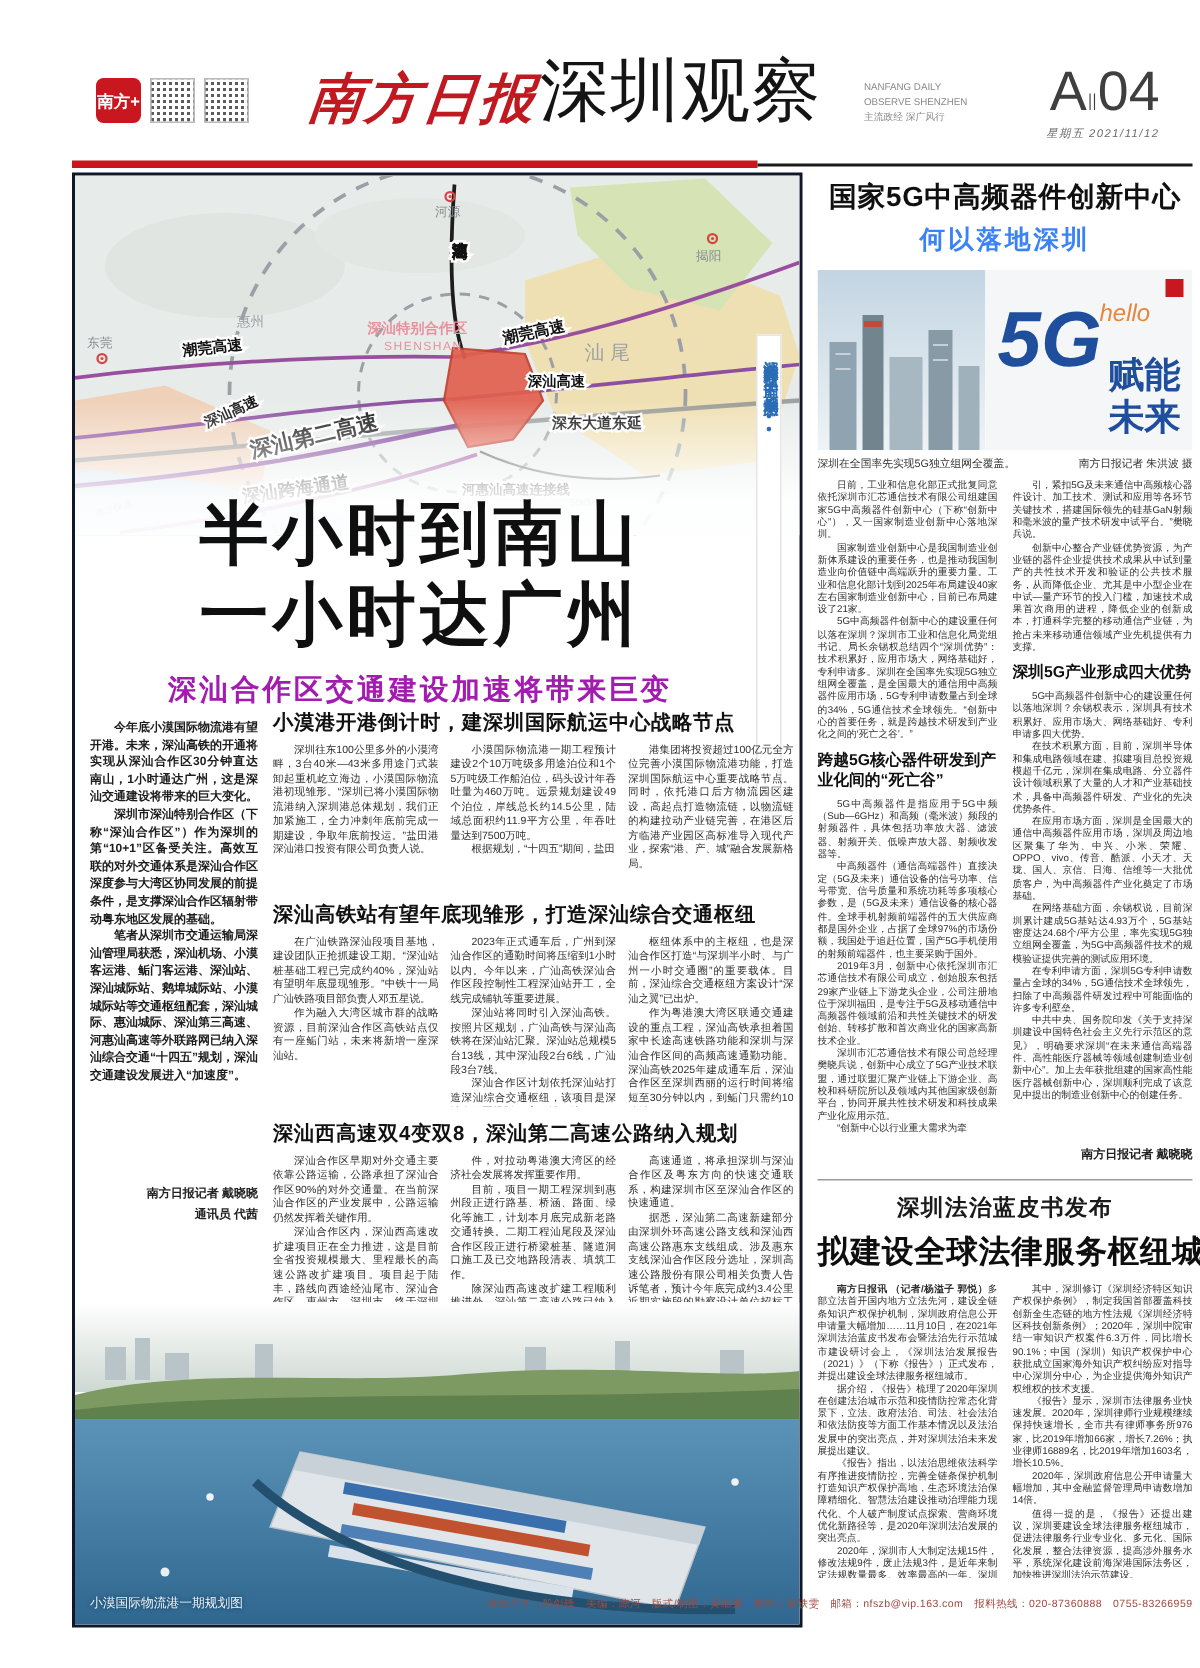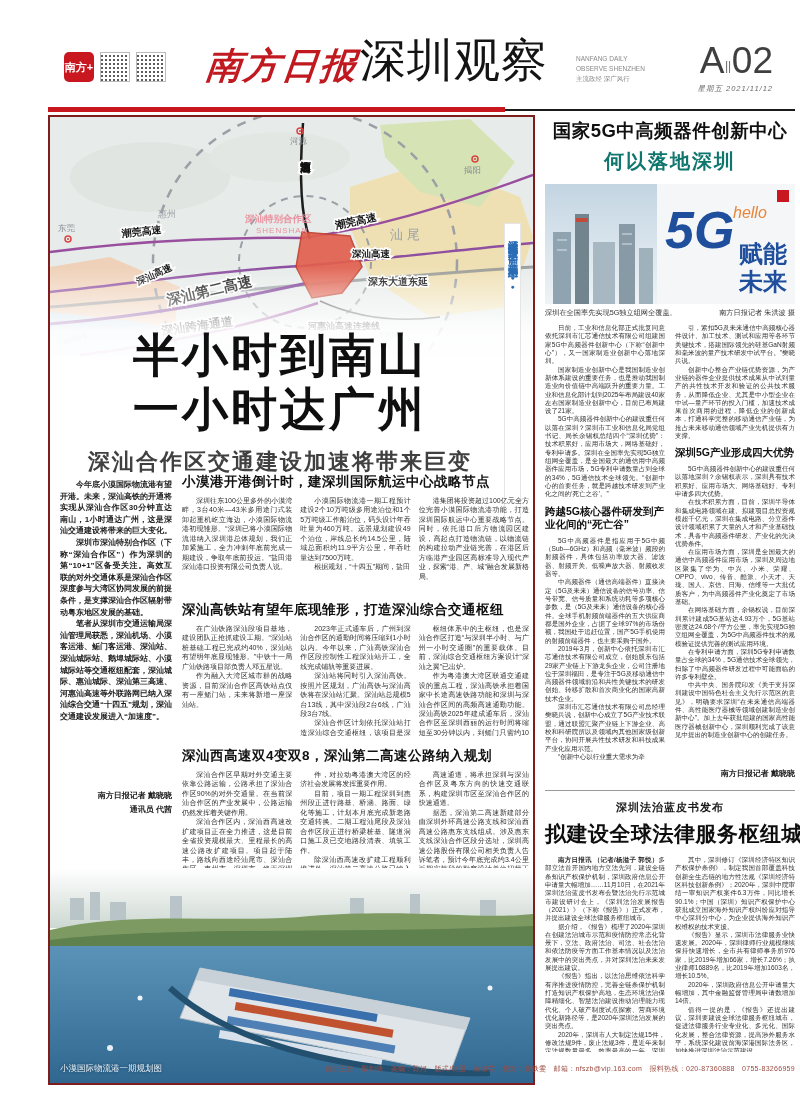--- a/index.html
+++ b/index.html
@@ -17,59 +17,59 @@
   .section-title { position:absolute; left:312px; top:-8px; font-size:46px; font-weight:400; color:#141414; letter-spacing:1px; font-family:"Liberation Sans",sans-serif; }
   .tagline { position:absolute; left:528px; top:16px; font-size:6.5px; color:#8a8a8a; line-height:1.5; }
   .pageno { position:absolute; right:22px; top:2px; color:#3f3f3f; font-weight:300; }
   .pageno .big { font-size:37px; }
   .pageno .mid { font-size:15px; }
   .dateline { position:absolute; right:22px; top:46px; font-size:7.5px; color:#6a6a6a; letter-spacing:1px;font-style:italic; }
   #rule-red { position:absolute; left:48px; top:107px; width:457px; height:5px; background:#c8171e; }
   #rule-black { position:absolute; left:505px; top:109px; width:290px; height:2px; background:#1a1a1a; }
 
   
-  #main-box { position:absolute; left:48px; top:115px; width:487px; height:970px; border:2px solid #7f1d1d; background:#fff; }
+  #main-box { position:absolute; left:48px; top:115px; width:487px; height:970px; border:2px solid #0f172a; background:#fff; }
   #map-wrap { position:absolute; left:0; top:0; width:483px; height:240px; overflow:hidden; }
   #map-fade { position:absolute; left:0; top:150px; width:483px; height:120px; background:linear-gradient(to bottom, rgba(255,255,255,0), rgba(255,255,255,.92) 55%, #fff 100%); }
   #map-strip { position:absolute; right:12px; top:106px; width:17px; height:318px; background:#fff; border:1px solid #e5e5e5; display:flex; flex-direction:column; align-items:center; padding-top:8px; }
   #map-strip .vtxt { writing-mode:vertical-rl; font-size:10px; font-weight:700; color:#2a6db5; letter-spacing:1px; }
   #map-strip .dots { margin-top:4px; color:#2a6db5; font-size:7px; line-height:1.6; writing-mode:vertical-rl; letter-spacing:2px; }
 
   #headline-block { position:absolute; left:10px; top:212px; width:440px; text-align:center; }
   #headline-block .h1 { font-family:"Liberation Serif","DejaVu Serif",serif; font-size:46px; font-weight:900; color:#0f0f0f; line-height:1.18; letter-spacing:3px; }
-  #headline-block .deck { margin-top:9px; font-size:22px; font-weight:700; color:#404040; letter-spacing:2px; }
+  #headline-block .deck { margin-top:9px; font-size:19px; font-weight:700; color:#a21caf; letter-spacing:2px; }
 
   #articles { position:absolute; left:8px; top:356px; width:471px; height:396px; }
   #intro-col { position:absolute; left:2px; top:6px; width:112px; height:296px; overflow:hidden; }
   #intro-col p { font-size:8px; line-height:1.45; font-weight:600; color:#1d1d1d; text-align:justify; text-indent:2em; }
   #main-byline { position:absolute; left:2px; top:316px; width:112px; text-align:right; font-size:8px; font-weight:700; color:#222; line-height:1.7; }
   #subarts { position:absolute; left:124px; top:0; width:347px; }
   .subart h3 { font-size:13.5px; font-weight:800; color:#111; letter-spacing:.5px; margin-bottom:5px; white-space:nowrap; }
   .cols3 { display:flex; gap:8px; overflow:hidden; }
   .cols3 .col { flex:1; overflow:hidden; }
   .tiny p, .col p { font-size:7px; line-height:1.35; color:#2e2e2e; text-align:justify; text-indent:2em; }
   .subart { margin-bottom:9px; }
   .h95 { height:96px; } .h112 { height:114px; } .h110 { height:108px; }
 
   #port-photo { position:absolute; left:0; bottom:0; width:483px; height:215px; }
   #port-caption { position:absolute; left:10px; bottom:8px; color:#eef4f8; font-size:8.5px; text-shadow:0 0 3px rgba(0,40,70,.8); }
 
   
   #rightcol { position:absolute; left:545px; top:118px; width:250px; height:972px; }
   #a1-title { text-align:center; font-size:18.5px; font-weight:900; color:#101010; letter-spacing:.5px; }
-  #a1-sub { text-align:center; font-size:20px; font-weight:800; color:#0f766e; margin-top:5px; letter-spacing:2px;font-family:Liberation Serif, serif; }
+  #a1-sub { text-align:center; font-size:17px; font-weight:800; color:#3b82f6; margin-top:5px; letter-spacing:2px;font-family:Liberation Serif, serif; }
   #a1-photo { margin-top:9px; width:250px; height:120px; display:flex; }
   #a1-caption { display:flex; justify-content:space-between; font-size:7.2px; color:#333; margin-top:4px; }
   #a1-body { display:flex; gap:10px; margin-top:6px; height:440px; overflow:hidden; }
   #a1-body .rcol { width:120px; overflow:hidden; }
   .rcol p { font-size:6.5px; line-height:1.28; color:#2e2e2e; text-align:justify; text-indent:2em; }
   .rsub { font-size:10.5px; font-weight:800; color:#0f0f0f; line-height:1.3; margin:6px 0 5px; }
   #a1-byline { text-align:right; font-size:8px; font-weight:700; margin-top:4px; }
   #divider { border-top:1px solid #9a9a9a; margin:11px 0 9px; }
-  #a2-kicker { text-align:center; font-size:11px; font-weight:700; color:#1a1a1a; letter-spacing:1px; }
+  #a2-kicker { text-align:center; font-size:15px; font-weight:700; color:#1a1a1a; letter-spacing:1px; }
   #a2-title { text-align:center; font-size:21px; font-weight:900; color:#0e0e0e; margin:5px 0 8px; letter-spacing:.5px; white-space:nowrap; }
   #a2-body { display:flex; gap:10px; height:196px; overflow:hidden; }
   #a2-body .rcol { width:120px; overflow:hidden; }
   #a2-body b { font-weight:800; }
 
   
   #footer { position:absolute; left:48px; right:5px; top:1064px; text-align:right; font-size:7px; color:#9c4a40; letter-spacing:.3px; }
 
   svg text { font-family:"Liberation Sans","DejaVu Sans",sans-serif; }
   .chip { paint-order:stroke; stroke:#ffffff; stroke-width:3px; fill:#111; font-weight:700; }
@@ -84,21 +84,21 @@
     <div class="qr" style="left:52px"></div>
     <div class="qr" style="left:88px"></div>
     <div class="masthead">南方日报</div>
     <div class="section-title">深圳观察</div>
     <div class="tagline">
       <div>NANFANG DAILY</div>
       <div>OBSERVE SHENZHEN</div>
       <div>主流政经  深广风行</div>
     </div>
     <div class="pageno">
-      <span class="big">A</span><span class="mid">Ⅱ</span><span class="big">02</span>
+      <span class="big">A</span><span class="mid">Ⅱ</span><span class="big">04</span>
     </div>
     <div class="dateline">星期五  2021/11/12</div>
   </div>
   <div id="rule-red"></div>
   <div id="rule-black"></div>
 
   <div id="main-box">
 
     <div id="map-wrap">
       <svg width="483" height="240" viewBox="0 0 483 240">

